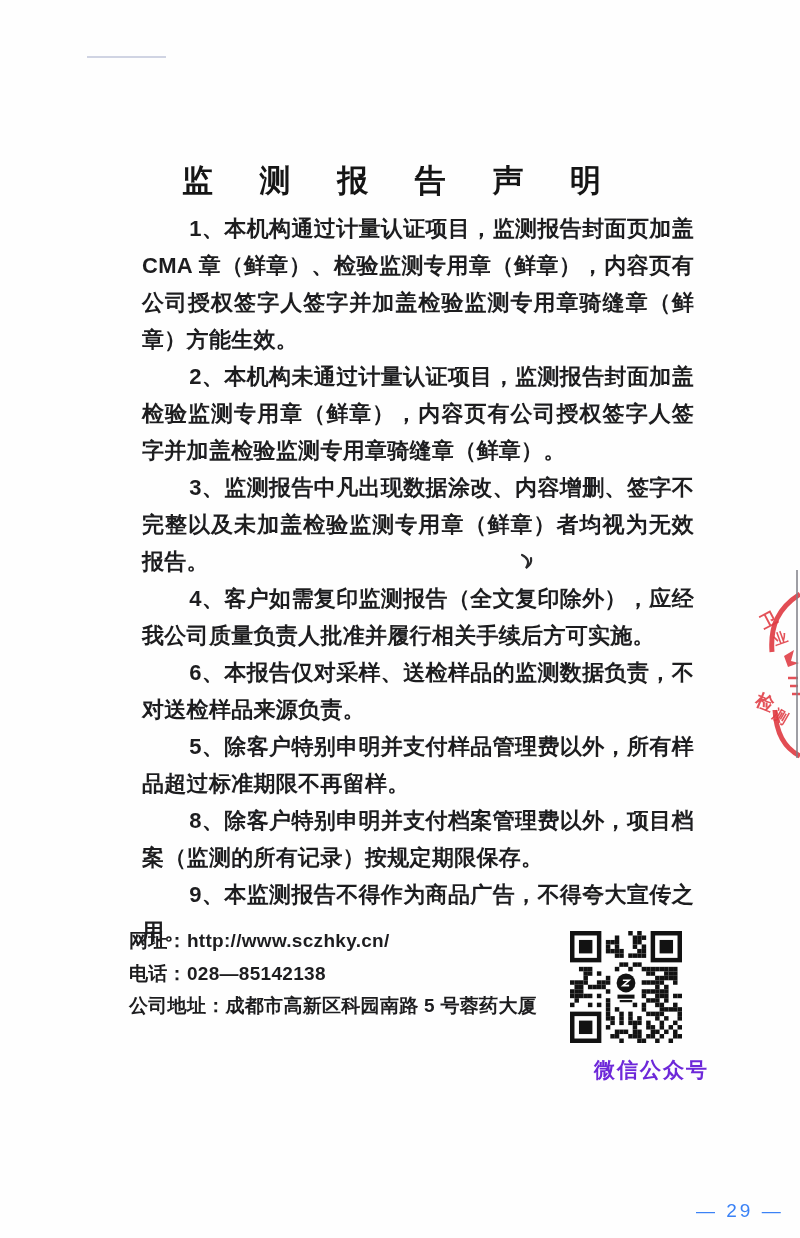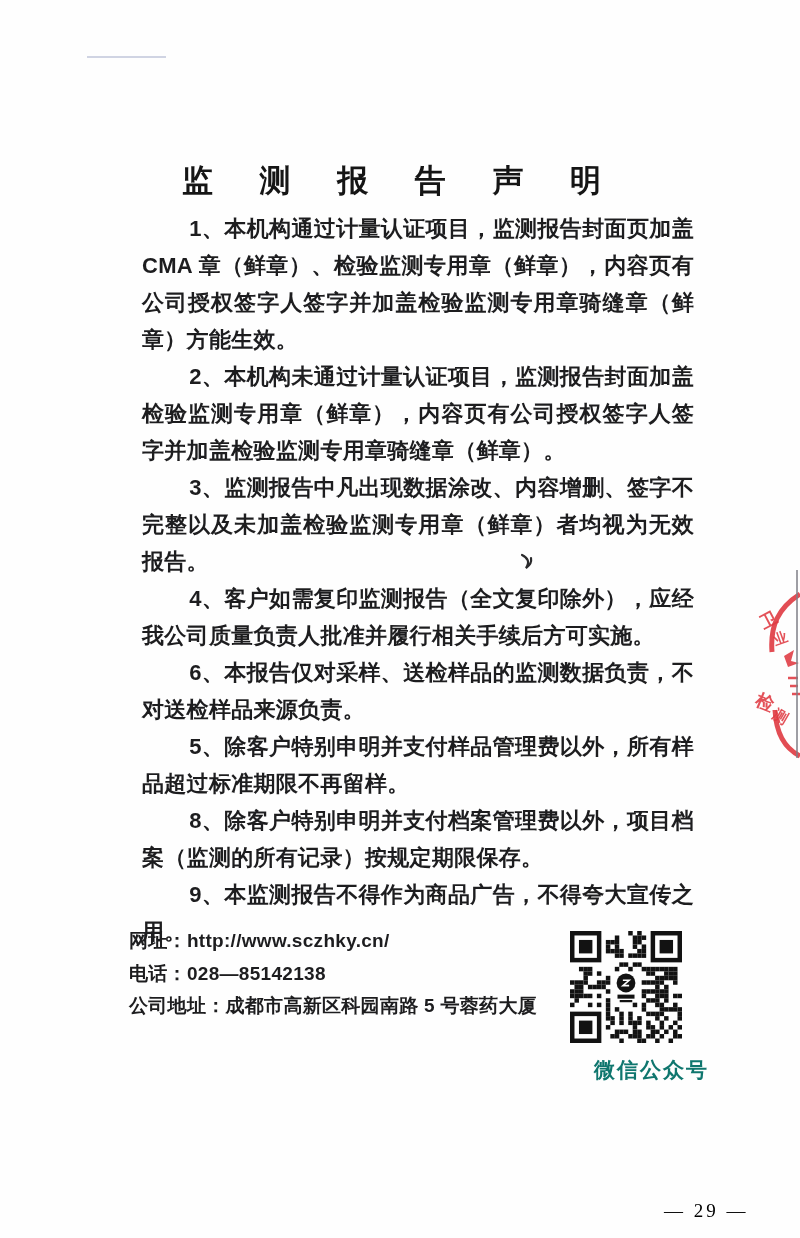--- a/index.html
+++ b/index.html
@@ -39,27 +39,27 @@
     letter-spacing:.3px;
   }
   .contact-line{white-space:nowrap;}
   .qr-block{
     position:absolute;left:566px;top:931px;width:120px;
     text-align:center;
   }
   .qr-svg{display:block;margin:0 auto;}
   .qr-label{
     margin-top:11px;
-    font-size:21px;font-weight:bold;color:#0f766e;
+    font-size:21px;font-weight:bold;color:#6d28d9;
     letter-spacing:2px;white-space:nowrap;margin-left:28px;
   }
   .page-number{
-    position:absolute;left:664px;top:1200px;
-    font-family:Liberation Serif, serif;
-    font-size:19px;color:#000000;
+    position:absolute;left:696px;top:1200px;
+    font-family:Liberation Sans, sans-serif;
+    font-size:19px;color:#3b82f6;
     letter-spacing:3px;white-space:nowrap;
   }
   .stamp{
     position:absolute;right:0;top:560px;width:52px;height:210px;
     overflow:hidden;pointer-events:none;
   }
   .edge-line{
     position:absolute;right:2px;top:570px;width:2px;height:188px;
     background:#7e7e86;opacity:.75;
   }

